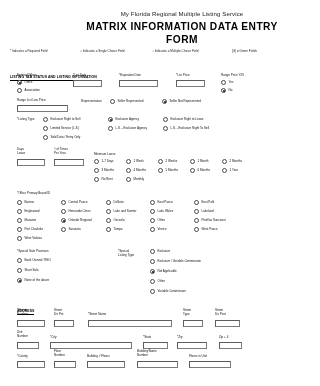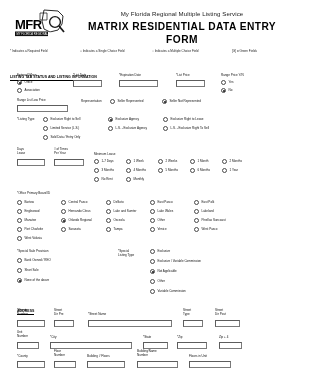--- a/index.html
+++ b/index.html
@@ -68,38 +68,24 @@
     color:#111;white-space:nowrap;
   }
 </style>
 </head>
 <body>
 
 <div class="page">
 
   <div class="header">
 
-    <div class="logo">
-      <svg width="52" height="29" viewBox="0 0 52 29" xmlns="http://www.w3.org/2000/svg">
-
-        <path d="M30 1 L44 2 L49 7 L48 15 L44 21 L36 23 L30 20 L28 12 Z" fill="none" stroke="#2b2b2b" stroke-width="1"></path>
-        <path d="M26 4 L33 4 L33 11 L26 11 Z" fill="none" stroke="#2b2b2b" stroke-width=".8"></path>
-        <circle cx="41" cy="13" r="5.4" fill="none" stroke="#1a1a1a" stroke-width="1.4"></circle>
-        <line x1="45" y1="17" x2="50" y2="23" stroke="#1a1a1a" stroke-width="1.8"></line>
-
-        <text x="1" y="20" font-family="Liberation Sans, sans-serif" font-size="13" font-weight="bold" fill="#000" letter-spacing="-.5">MFR</text>
-
-        <rect x="1" y="22.5" width="33" height="4.6" fill="#111"></rect>
-        <text x="2.4" y="26.2" font-family="Liberation Sans, sans-serif" font-size="2.6" fill="#fff" letter-spacing=".1">MY FLORIDA REGIONAL MLS</text>
-      </svg>
-    </div>
 
     <div class="title-wrap">
       <div class="subtitle">My Florida Regional Multiple Listing Service</div>
-      <div class="maintitle">MATRIX RESIDENTIAL DATA ENTRY FORM</div>
+      <div class="maintitle">MATRIX INFORMATION DATA ENTRY FORM</div>
     </div>
   </div>
 
   <div class="legend">
     <span class="lg1">* Indicates a Required Field</span>
     <span class="lg2">○  Indicates a Single Choice Field</span>
     <span class="lg3">□  Indicates a Multiple Choice Field</span>
     <span class="lg4">[G] = Green Fields</span>
   </div>
 

